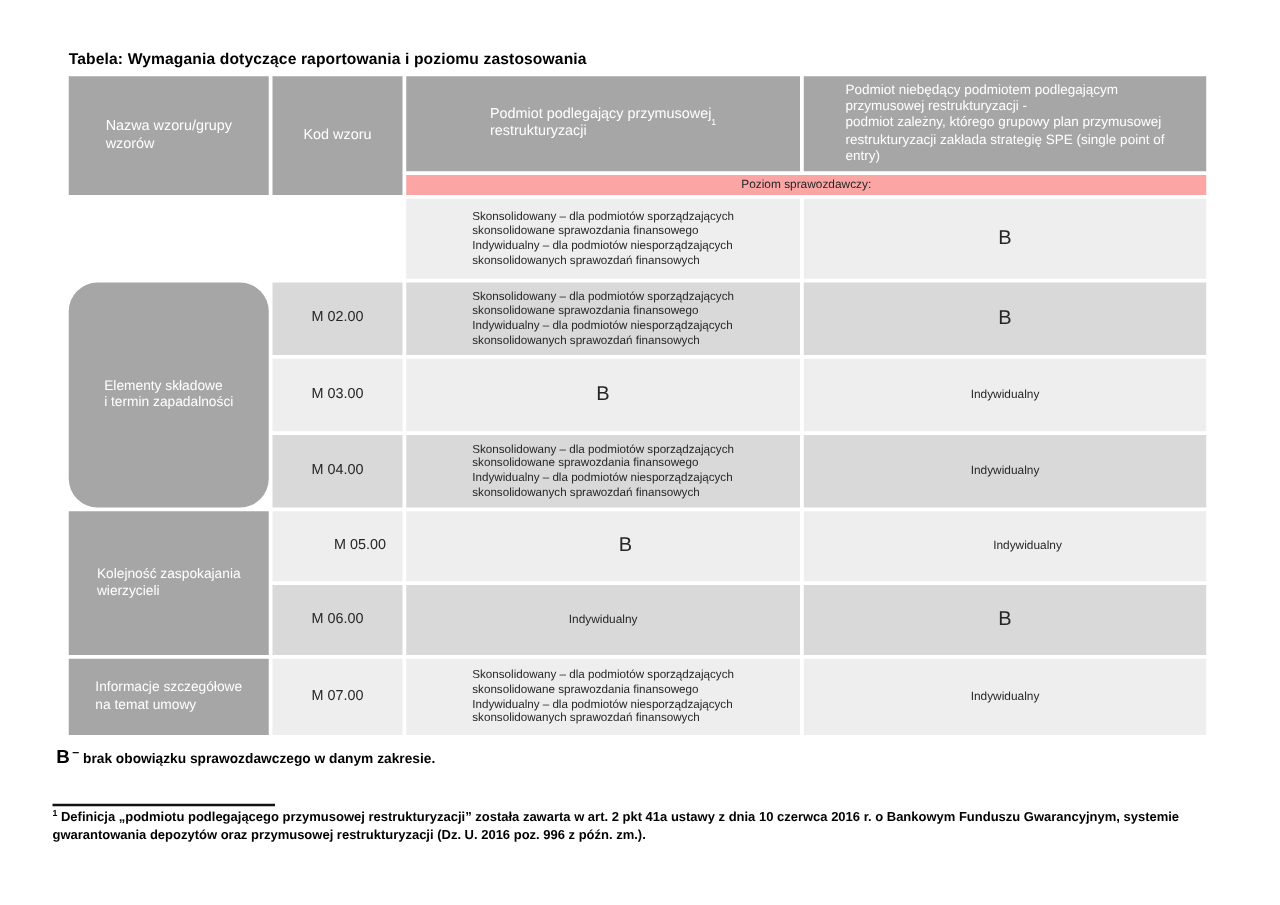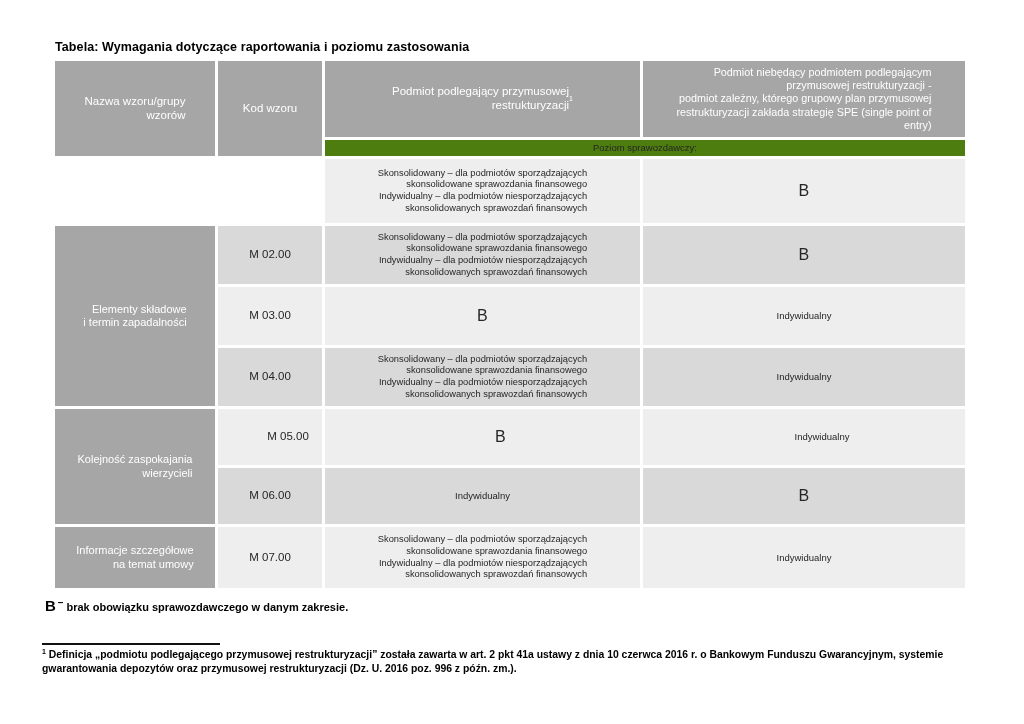--- a/index.html
+++ b/index.html
@@ -29,37 +29,37 @@
     display: grid;
     grid-template-columns: 160px 104px 315px 1fr;
     grid-template-rows: 76px 16px 64px 58px 58px 58px 56px 56px 61px;
     gap: 3px;
     background: #ffffff;
   }
   .cell {
     display: flex;
     align-items: center;
     justify-content: center;
-    text-align: right;
+    text-align: left;
     white-space: pre-line;
     line-height: 1.2;
   }
   .hdr {
     background: #a6a6a6;
     color: #ffffff;
     font-size: 11.5px;
   }
   .hdr-wide { font-size: 10.8px; line-height: 1.22; }
   .grp {
     background: #a6a6a6;
     color: #ffffff;
     font-size: 11px;
   }
   .sub {
-    background: #4d7c0f;
+    background: #fca5a5;
     color: #262626;
     font-size: 9.5px;
   }
   .light { background: #eeeeee; }
   .dark  { background: #d9d9d9; }
   .code  { font-size: 11.5px; }
   .val   { font-size: 9.5px; }
   .val.b-large { font-size: 16px; letter-spacing: 0.3px; }
   .longtxt { font-size: 9.3px; line-height: 1.26; }
   sup { font-size: 7px; line-height: 0; }
@@ -67,21 +67,21 @@
   
   .c1 { grid-column: 1; } .c2 { grid-column: 2; }
   .c3 { grid-column: 3; } .c4 { grid-column: 4; }
   .hrowspan { grid-row: 1 / 3; }
   .hrow1 { grid-row: 1; }
   .hrow2 { grid-row: 2; grid-column: 3 / 5; }
   .r0 { grid-row: 3; } .r1 { grid-row: 4; } .r2 { grid-row: 5; }
   .r3 { grid-row: 6; } .r4 { grid-row: 7; padding-left: 36px; } .r5 { grid-row: 8; }
   .r6 { grid-row: 9; }
   .g0 { grid-row: 3 / 4; }
-  .g1 { grid-row: 4 / 7; }
+  .g1 { grid-row: 4 / 7; border-radius: 23px; }
   .g2 { grid-row: 7 / 9; }
   .g3 { grid-row: 9 / 10; }
 
   
   .legend {
     margin: 9px 0 0 3px;
     font-weight: bold;
     color: #000000;
     font-size: 11px;
   }

